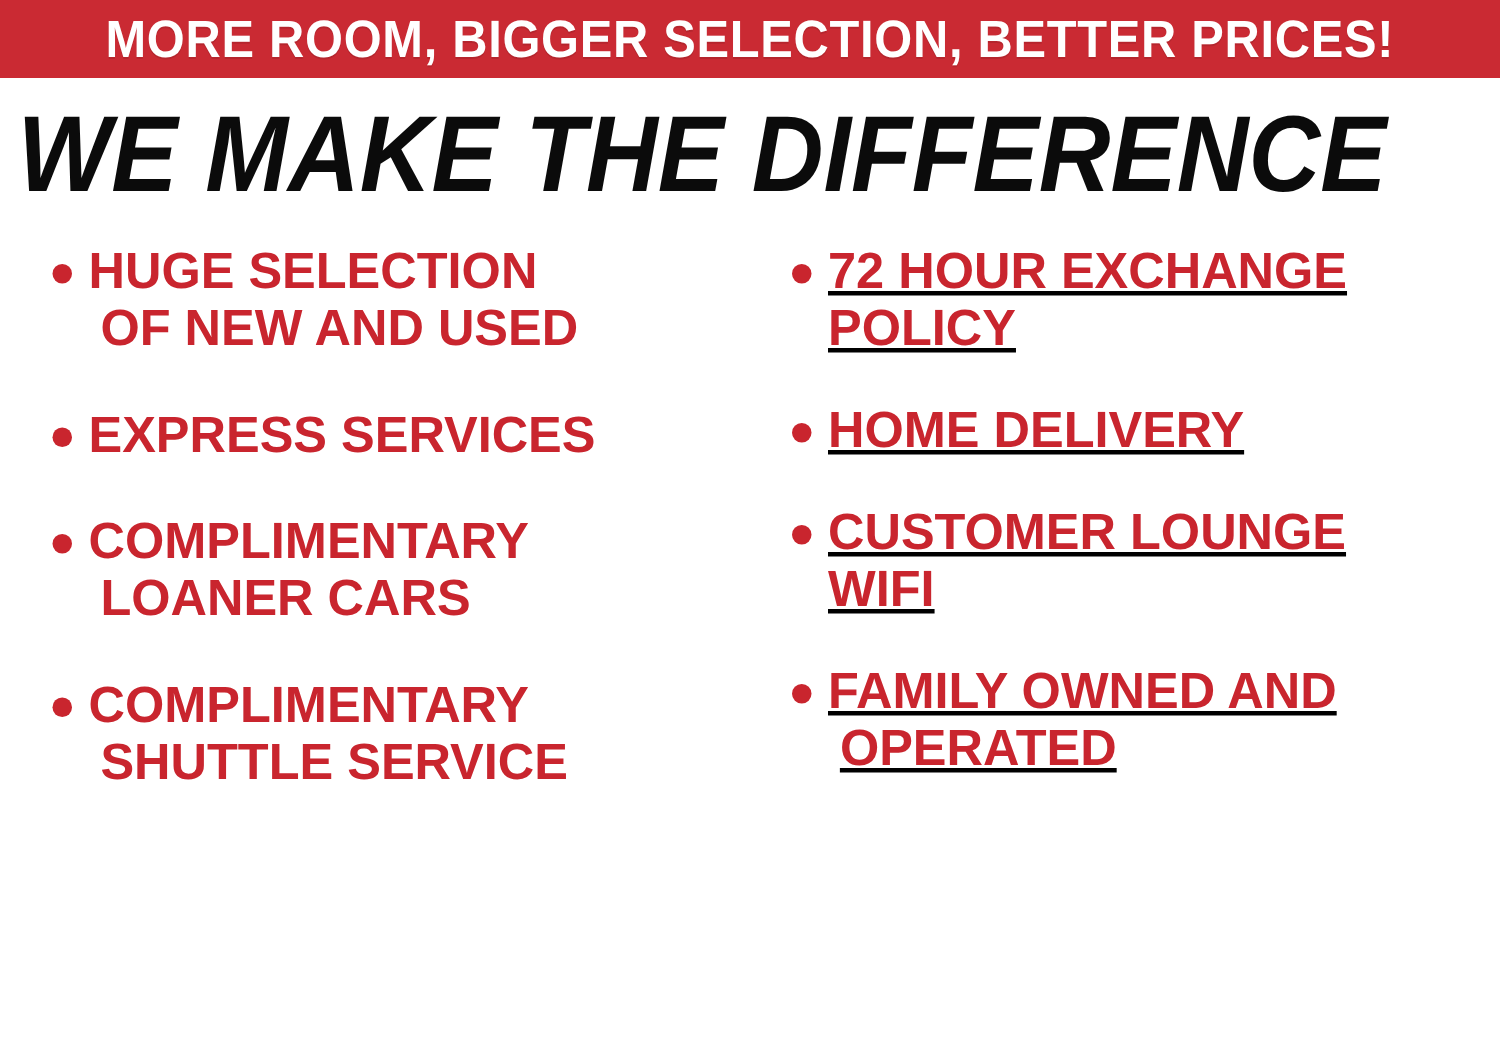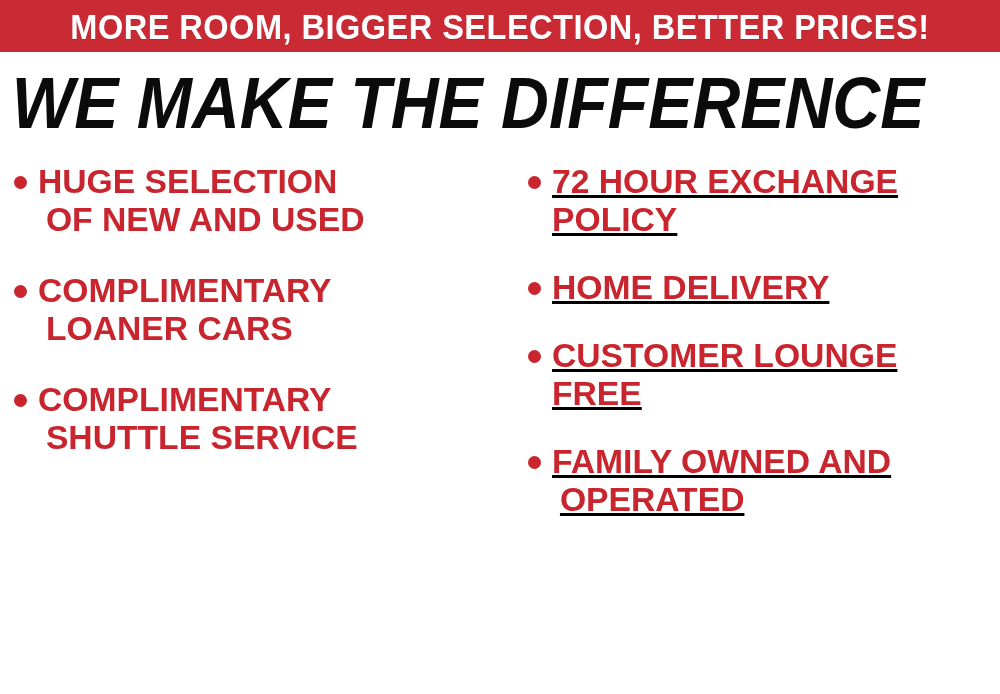--- a/index.html
+++ b/index.html
@@ -83,21 +83,21 @@
     display: flex;
     align-items: flex-start;
   }
   .column {
     position: relative;
     height: 100%;
     box-sizing: border-box;
   }
   .column-left {
     width: 500px;
-    padding-left: 8px;
+    padding-left: 29px;
     padding-top: 12px;
   }
   .column-right {
     width: 500px;
     padding-left: 22px;
     padding-top: 12px;
   }
 
   .bullet {
     position: relative;
@@ -151,20 +151,24 @@
 
   <div class="columns">
 
     <div class="column column-left">
 
       <div class="bullet">
         <span class="bullet-dot" style="background: rgb(201, 37, 46);"></span>
         <span class="bullet-label" style="color: rgb(201, 37, 46);"><span>HUGE SELECTION</span><br><span class="bullet-cont">OF NEW AND USED</span></span>
       </div>
 
+      <div class="bullet">
+        <span class="bullet-dot" style="background: rgb(201, 37, 46);"></span>
+        <span class="bullet-label" style="color: rgb(201, 37, 46);"><span>EXPRESS SERVICES</span></span>
+      </div>
 
 
       <div class="bullet">
         <span class="bullet-dot" style="background: rgb(201, 37, 46);"></span>
         <span class="bullet-label" style="color: rgb(201, 37, 46);"><span>COMPLIMENTARY</span><br><span class="bullet-cont">LOANER CARS</span></span>
       </div>
 
       <div class="bullet">
         <span class="bullet-dot" style="background: rgb(201, 37, 46);"></span>
         <span class="bullet-label" style="color: rgb(201, 37, 46);"><span>COMPLIMENTARY</span><br><span class="bullet-cont">SHUTTLE SERVICE</span></span>
@@ -179,21 +183,21 @@
         <span class="bullet-label" style="color: rgb(201, 37, 46);"><span>72 HOUR EXCHANGE</span><br><span>POLICY</span></span>
       </div>
 
       <div class="bullet">
         <span class="bullet-dot" style="background: rgb(201, 37, 46);"></span>
         <span class="bullet-label" style="color: rgb(201, 37, 46);"><span>HOME DELIVERY</span></span>
       </div>
 
       <div class="bullet">
         <span class="bullet-dot" style="background: rgb(201, 37, 46);"></span>
-        <span class="bullet-label" style="color: rgb(201, 37, 46);"><span>CUSTOMER LOUNGE</span><br><span>FREE</span></span>
+        <span class="bullet-label" style="color: rgb(201, 37, 46);"><span>CUSTOMER LOUNGE</span><br><span>WIFI</span></span>
       </div>
 
 
       <div class="bullet">
         <span class="bullet-dot" style="background: rgb(201, 37, 46);"></span>
         <span class="bullet-label" style="color: rgb(201, 37, 46);"><span>FAMILY OWNED AND</span><br><span class="bullet-cont">OPERATED</span></span>
       </div>
 
 
     </div>

